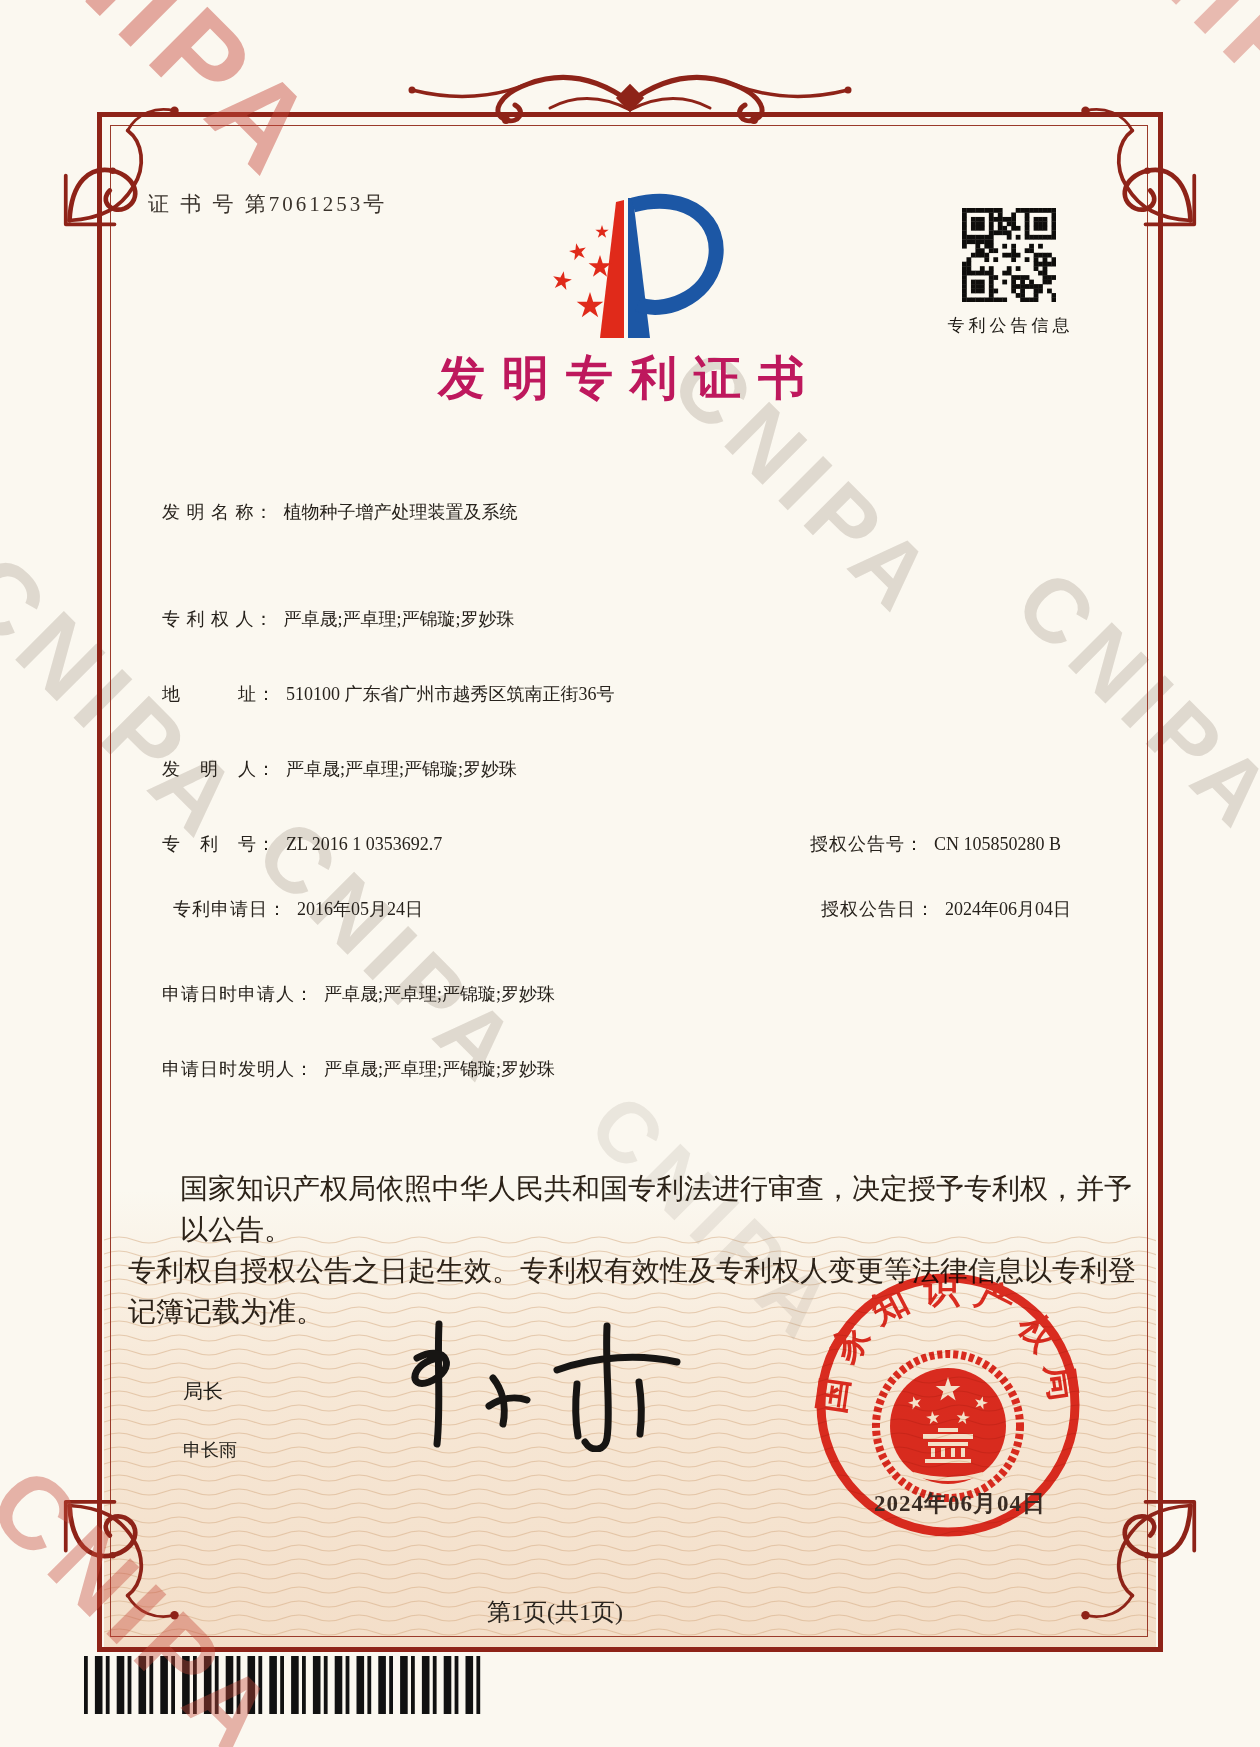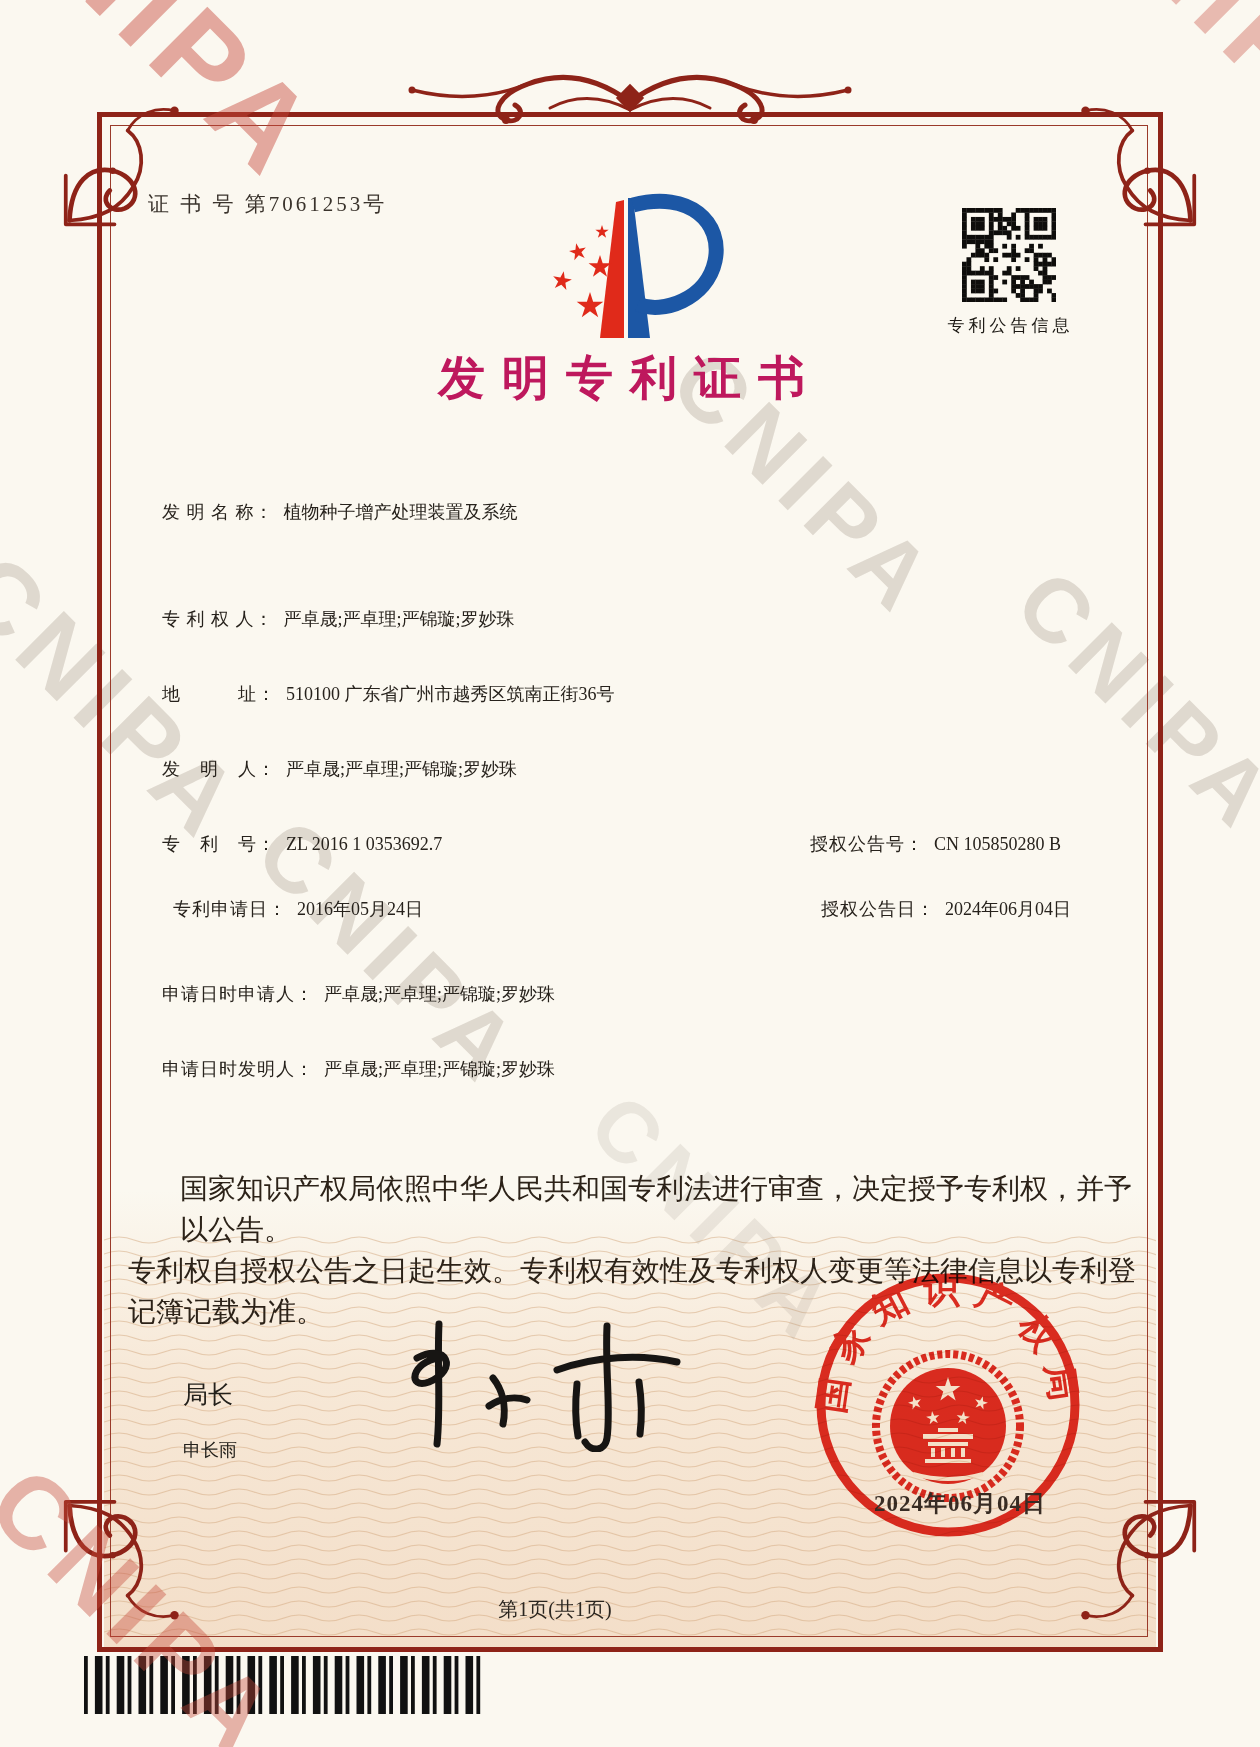--- a/index.html
+++ b/index.html
@@ -32,30 +32,30 @@
   
   .row{position:absolute;left:162px;font-size:18px;color:#27221c;z-index:4;white-space:nowrap;}
   .row .lbl{letter-spacing:1px;}
   .row .val{margin-left:10px;}
   .col2{position:absolute;left:648px;top:0;}
   
   .legal{position:absolute;left:128px;right:112px;top:1168px;font-size:28px;line-height:41px;
       color:#2c2218;z-index:4;}
   .legal .l1{margin-left:52px;}
   
-  .sig-title{position:absolute;left:183px;top:1378px;font-size:25px;color:#23201b;z-index:4;
+  .sig-title{position:absolute;left:183px;top:1378px;font-size:20px;color:#23201b;z-index:4;
       font-family:Liberation Mono, monospace;}
   .sig-name{position:absolute;left:183px;top:1438px;font-size:18px;color:#23201b;z-index:4;
       font-family:"Liberation Sans","DejaVu Sans",sans-serif;}
   .signature{position:absolute;left:395px;top:1312px;width:300px;height:140px;z-index:4;}
   .seal{position:absolute;left:811px;top:1268px;width:274px;height:274px;z-index:5;
       mix-blend-mode:multiply;opacity:.95;}
   
   .page-no{position:absolute;left:445px;top:1596px;width:220px;text-align:center;
-      font-size:20px;color:#2a251f;z-index:4;}
+      font-size:24px;color:#2a251f;z-index:4;}
   .barcode{position:absolute;left:84px;top:1656px;width:400px;height:58px;z-index:4;}
 </style>
 </head>
 <body>
 
 <div class="page">
 
   <div class="warm"></div>
   <svg class="waves">
       <path d="M0 6 q15 -6 30 0 q15 6 30 0 q15 -6 30 0 q15 6 30 0 q15 -6 30 0 q15 6 30 0 q15 -6 30 0 q15 6 30 0 q15 -6 30 0 q15 6 30 0 q15 -6 30 0 q15 6 30 0 q15 -6 30 0 q15 6 30 0 q15 -6 30 0 q15 6 30 0 q15 -6 30 0 q15 6 30 0 q15 -6 30 0 q15 6 30 0 q15 -6 30 0 q15 6 30 0 q15 -6 30 0 q15 6 30 0 q15 -6 30 0 q15 6 30 0 q15 -6 30 0 q15 6 30 0 q15 -6 30 0 q15 6 30 0 q15 -6 30 0 q15 6 30 0 q15 -6 30 0 q15 6 30 0 q15 -6 30 0 q15 6 30 0" fill="none" stroke="#d4a87e" stroke-width="1.1" opacity="0.5"></path>

